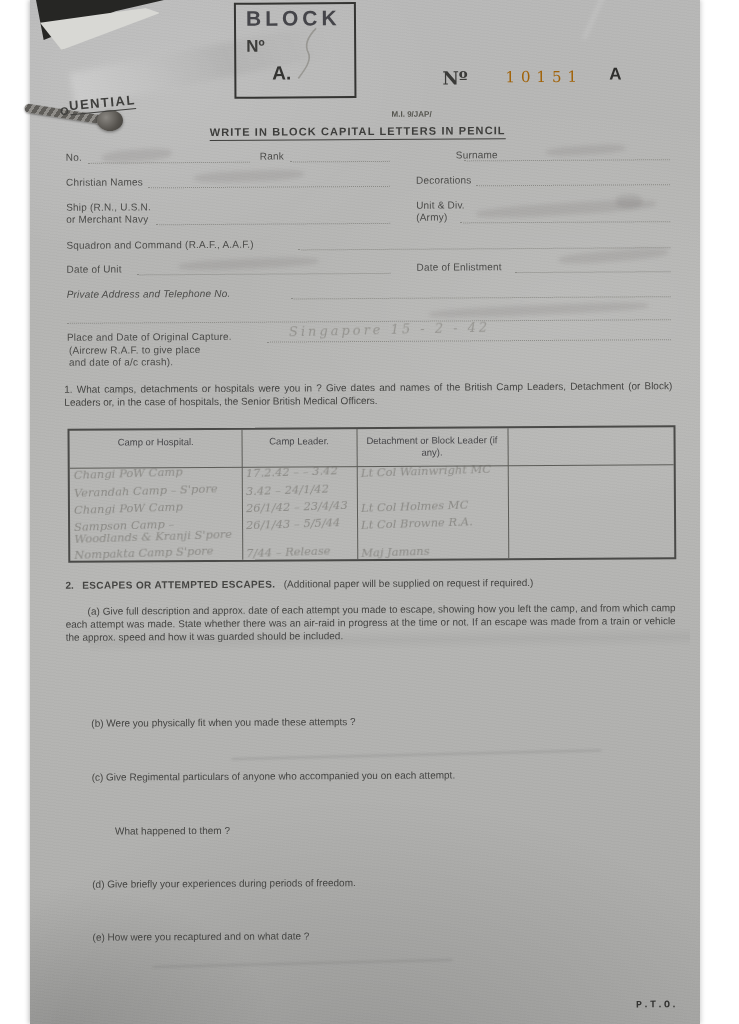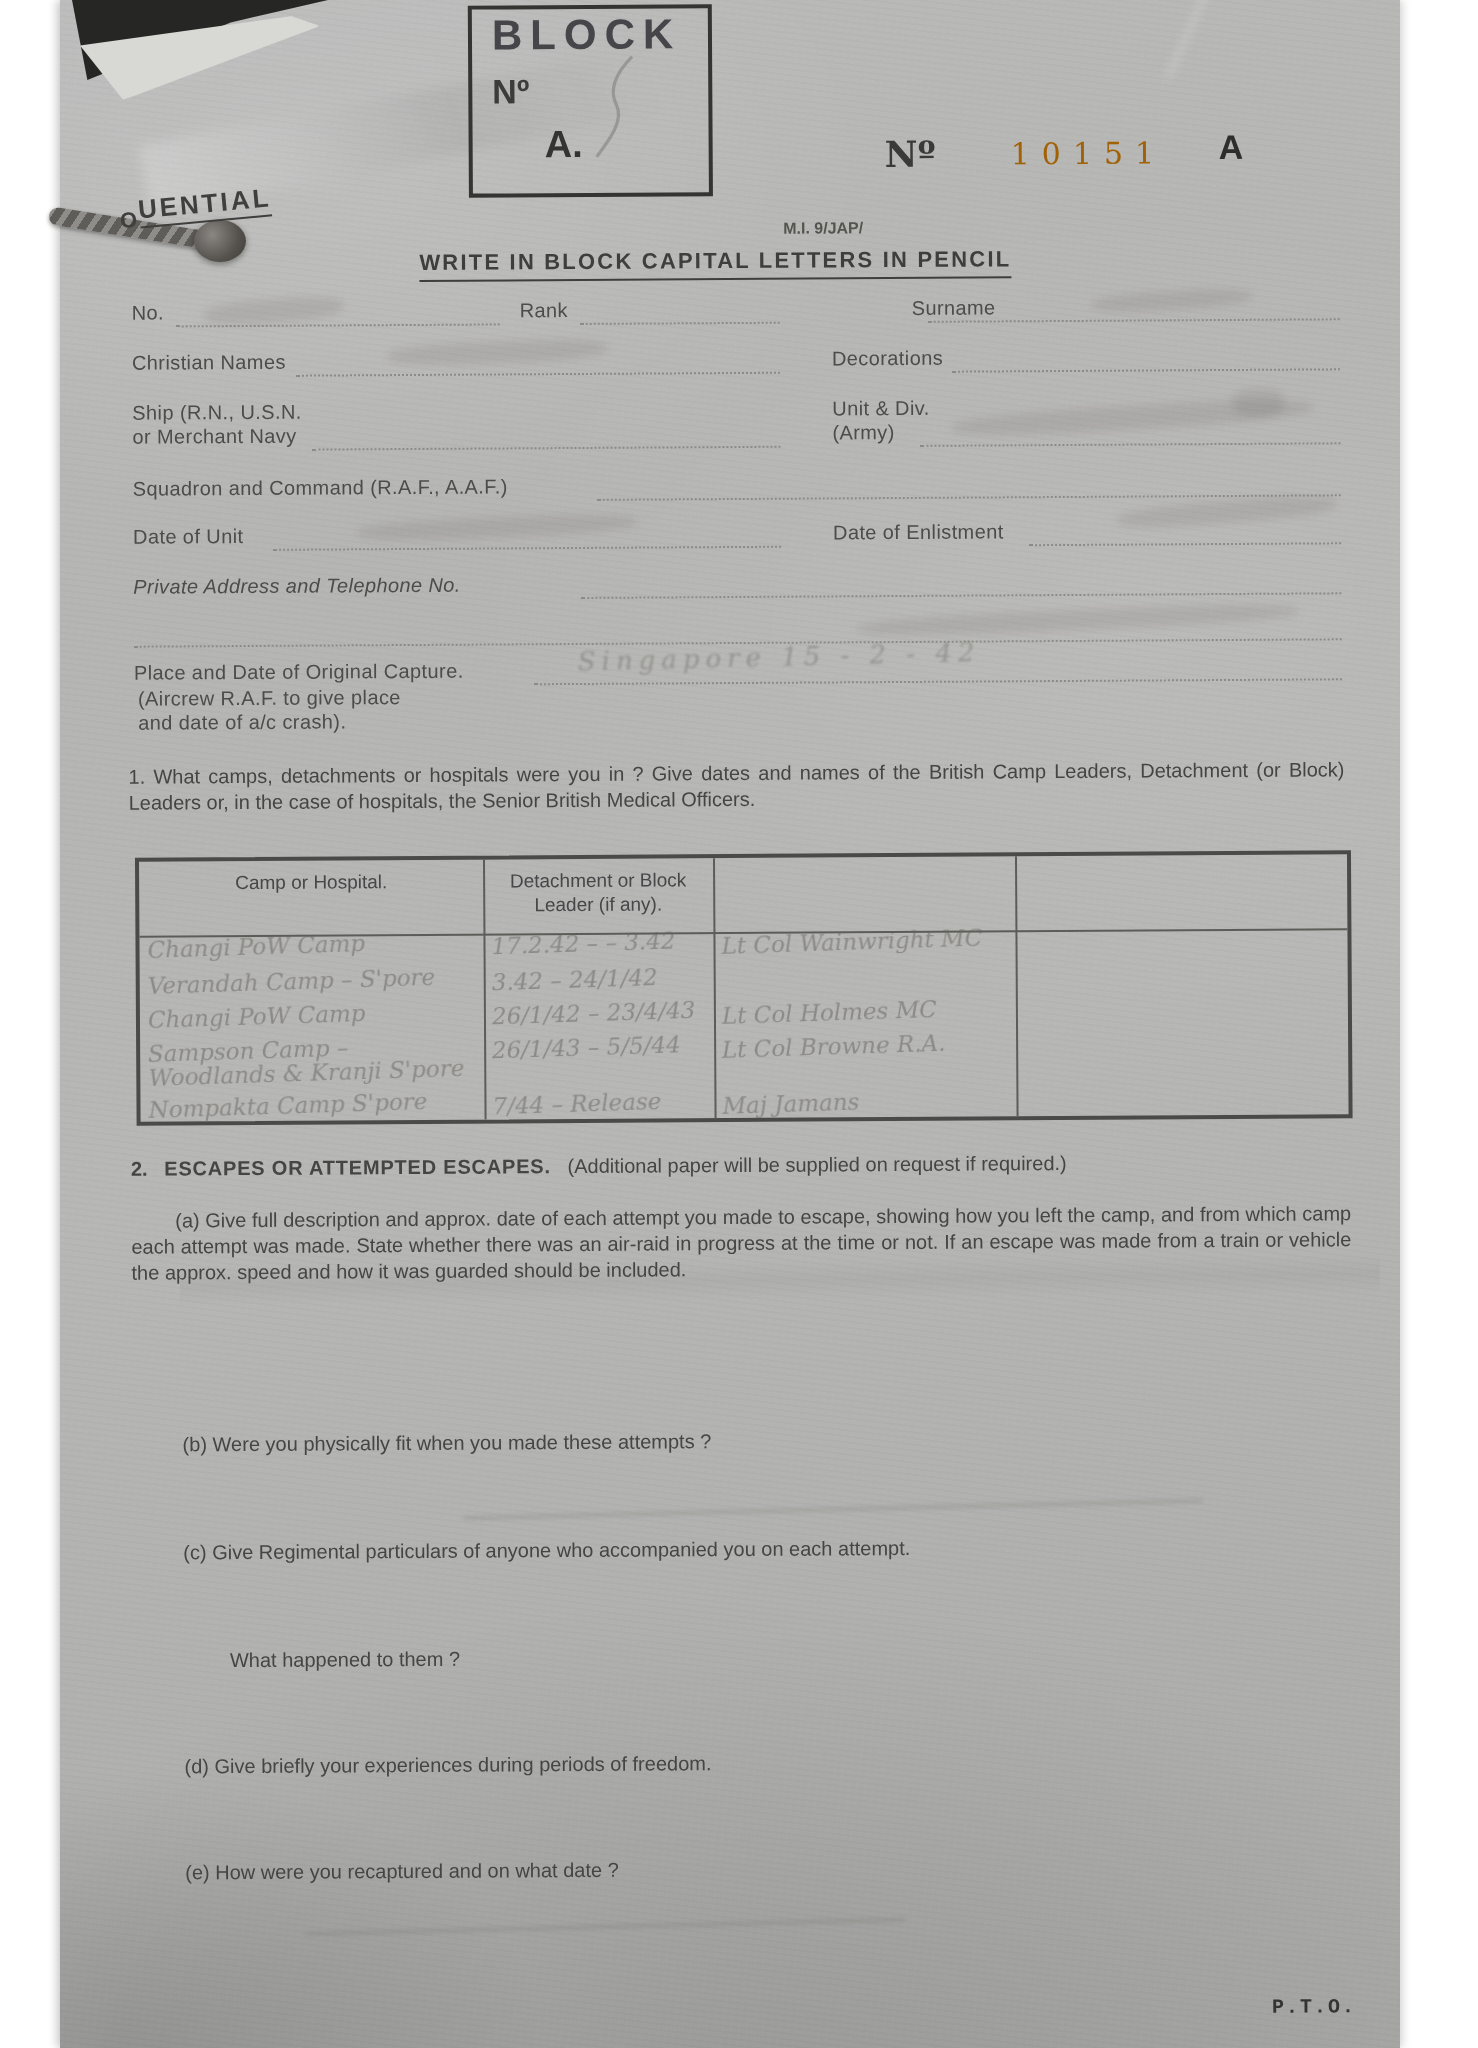--- a/index.html
+++ b/index.html
@@ -147,20 +147,21 @@
     <span class="hw-free" style="left:290px;top:322px;font-size:13px;letter-spacing:3px;transform:rotate(-1deg);">Singapore   15 - 2 - 42</span>
 
     <div class="para" style="left:65px;top:381px;width:608px;">1.  What camps, detachments or hospitals were you in ?   Give dates and names of the British Camp Leaders,  Detachment (or Block) Leaders or, in the case of hospitals, the Senior British Medical Officers.</div>
 
     <div class="ctable">
       <div class="vline" style="left:28.5%;"></div>
       <div class="vline" style="left:47.5%;"></div>
       <div class="vline" style="left:72.5%;"></div>
       <div class="thead">
         <div class="th">Camp or Hospital.</div>
+        <div class="th">Camp Leader.</div>
         <div class="th" style="padding-left:8px;padding-right:8px;">Detachment or Block Leader (if any).</div>
       </div>
       <div class="hw-row" style="top:36px;">
         <div class="hw">Changi PoW Camp</div>
         <div class="hw">17.2.42 –  – 3.42</div>
         <div class="hw">Lt Col Wainwright MC</div>
         <div class="hw"></div>
       </div>
       <div class="hw-row" style="top:54px;">
         <div class="hw">Verandah Camp – S'pore</div>

